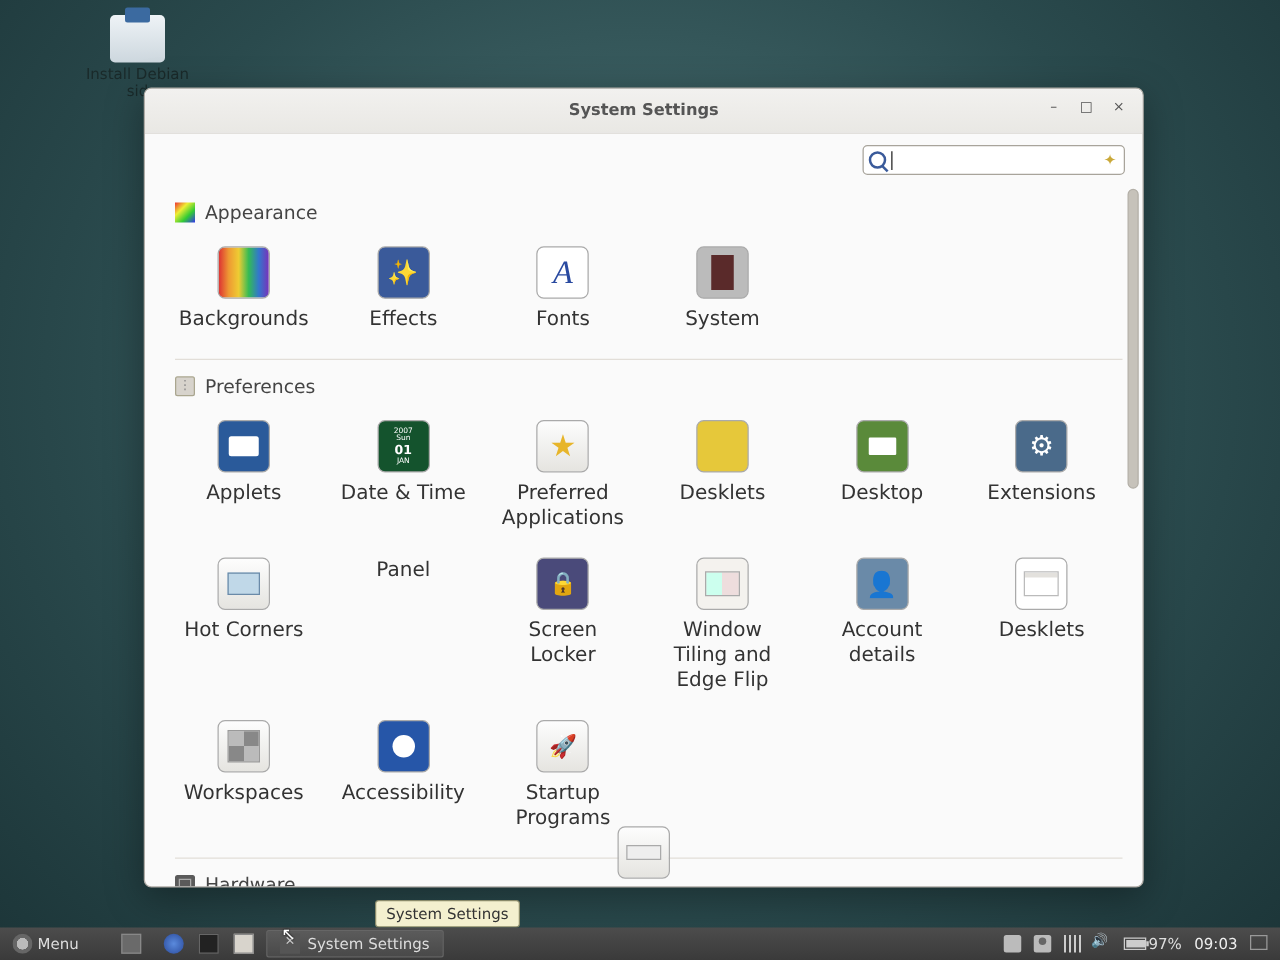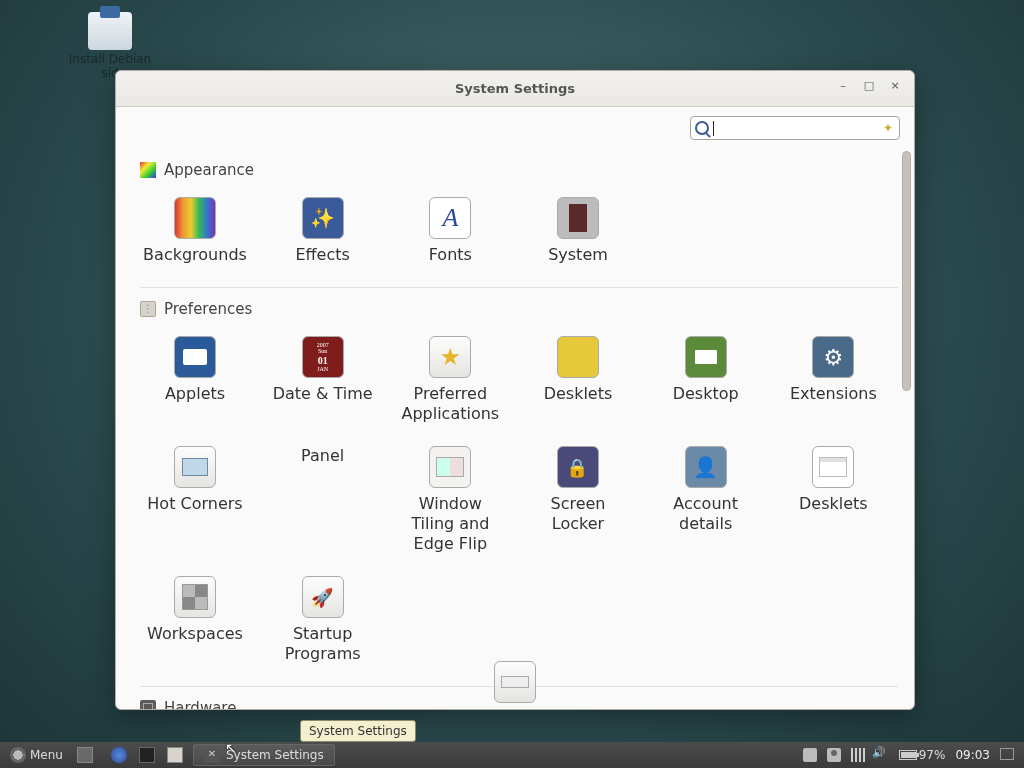--- a/index.html
+++ b/index.html
@@ -89,21 +89,21 @@
 .item .lbl { font-size:16px; color:#333; line-height:1.25;}
 .divider { height:1px; background:#e2ded8; margin: 12px 0;}
 
 .ic.backgrounds { background: linear-gradient(90deg,#d33,#e93,#ec3,#3b5,#37c,#73b); }
 .ic.effects { background:#3a5a9a; } .ic.effects::before{content:"✨";color:#fff;}
 .ic.fonts { background:#fff; color:#2a4aa0; font-family: serif; font-style: italic; font-size:26px;}
 .ic.themes { background:#bbb;} .ic.themes::before{content:"";width:18px;height:28px;
   background:#5a2a2a;} 
 .ic.applets { background:#2a5a9a;} .ic.applets::before{content:"";width:24px;height:16px;
   background:#fff; border-radius:2px;}
-.ic.datetime { background:#7f1d1d; color:#fff; font-size:8px; line-height:1;font-family:Liberation Serif, serif;}
+.ic.datetime { background:#14532d; color:#fff; font-size:8px; line-height:1;}
 .ic.prefapps {background:linear-gradient(#fdfdfd,#e5e4e0);} .ic.prefapps::before{content:"★";color:#e7b52a;font-size:24px;}
 .ic.desklets { background:#e6c83a;} .ic.desklets::before{content:"";}
 .ic.desktop {background:#5a8a3a;} .ic.desktop::before{content:"";width:22px;height:14px;background:#fff;border-radius:1px;}
 .ic.extensions {background:#4a6a8a;color:#fff;} .ic.extensions::before{content:"⚙";font-size:22px;}
 .ic.general::before{content:"🔧";}
 .ic.hotcorners::before{content:"";width:24px;height:16px;background:#c0d8e8;border:1px solid #6a8aa8;}
 .ic.panel::before{content:"";width:26px;height:10px;background:#eee;border:1px solid #aaa;}
 .ic.locker {background:#4a4a7a;color:#fff;} .ic.locker::before{content:"🔒";font-size:18px;}
 .ic.tiling {background:#f4f2ee;} .ic.tiling::before{content:"";width:26px;height:18px;
   background:linear-gradient(90deg,#cfe 50%,#edd 50%);border:1px solid #aaa;}
@@ -123,21 +123,21 @@
   padding: 3px 8px; font-size:12px; color:#333;
 }
 .panel {
   position:absolute; bottom:0; left:0; right:0; height:26px;
   background: linear-gradient(#4c4c4c,#3a3a3a);
   display:flex; align-items:center; color:#ddd;
   font-size:12px; padding: 0 4px;
 }
 .panel .pbtn { display:flex; align-items:center; height:22px;
   padding:0 6px; border-radius:2px; gap:4px;}
-.panel .pbtn.menu { margin-right:2px;}
+.panel .pbtn.menu { margin-right:22px;}
 .panel .sep { width:6px;}
 .panel .pico { width:16px; height:16px; display:inline-block;}
 .pico.gear { background: radial-gradient(circle,#bbb 40%,transparent 42%),#666; border-radius:50%;}
 .pico.show { background:#6a6a6a;border:1px solid #888;}
 .pico.web { background: radial-gradient(circle at 50% 50%,#5a8add,#2a4a9a);border-radius:50%;}
 .pico.term { background:#222;border:1px solid #666;}
 .pico.files { background:#d8d4cc;border:1px solid #888;}
 .pico.tools { background:#555;position:relative;}
 .pico.tools::after{content:"✕";position:absolute;inset:0;color:#ccc;font-size:10px;text-align:center;line-height:14px;}
 .task {
@@ -254,38 +254,42 @@
         </div>
         <div class="item">
           <div class="ic hotcorners"></div>
           <div class="lbl">Hot Corners</div>
         </div>
         <div class="item">
           <div class="ic panel"></div>
           <div class="lbl">Panel</div>
         </div>
         <div class="item">
+          <div class="ic locker"></div>
+          <div class="lbl">Screen Locker</div>
+        </div>
+        <div class="item">
           <div class="ic tiling"></div>
           <div class="lbl">Window Tiling and Edge Flip</div>
         </div>
         <div class="item">
-          <div class="ic locker"></div>
-          <div class="lbl">Screen Locker</div>
-        </div>
-        <div class="item">
           <div class="ic account"></div>
           <div class="lbl">Account details</div>
         </div>
         <div class="item">
           <div class="ic windows"></div>
           <div class="lbl">Desklets</div>
         </div>
         <div class="item">
           <div class="ic workspaces"></div>
           <div class="lbl">Workspaces</div>
+        </div>
+        <div class="item">
+          <div class="ic a11y"></div>
+          <div class="lbl">Accessibility</div>
         </div>
         <div class="item">
           <div class="ic startup"></div>
           <div class="lbl">Startup Programs</div>
         </div>
       </div>
     </div>
 
     <div class="divider"></div>
 

